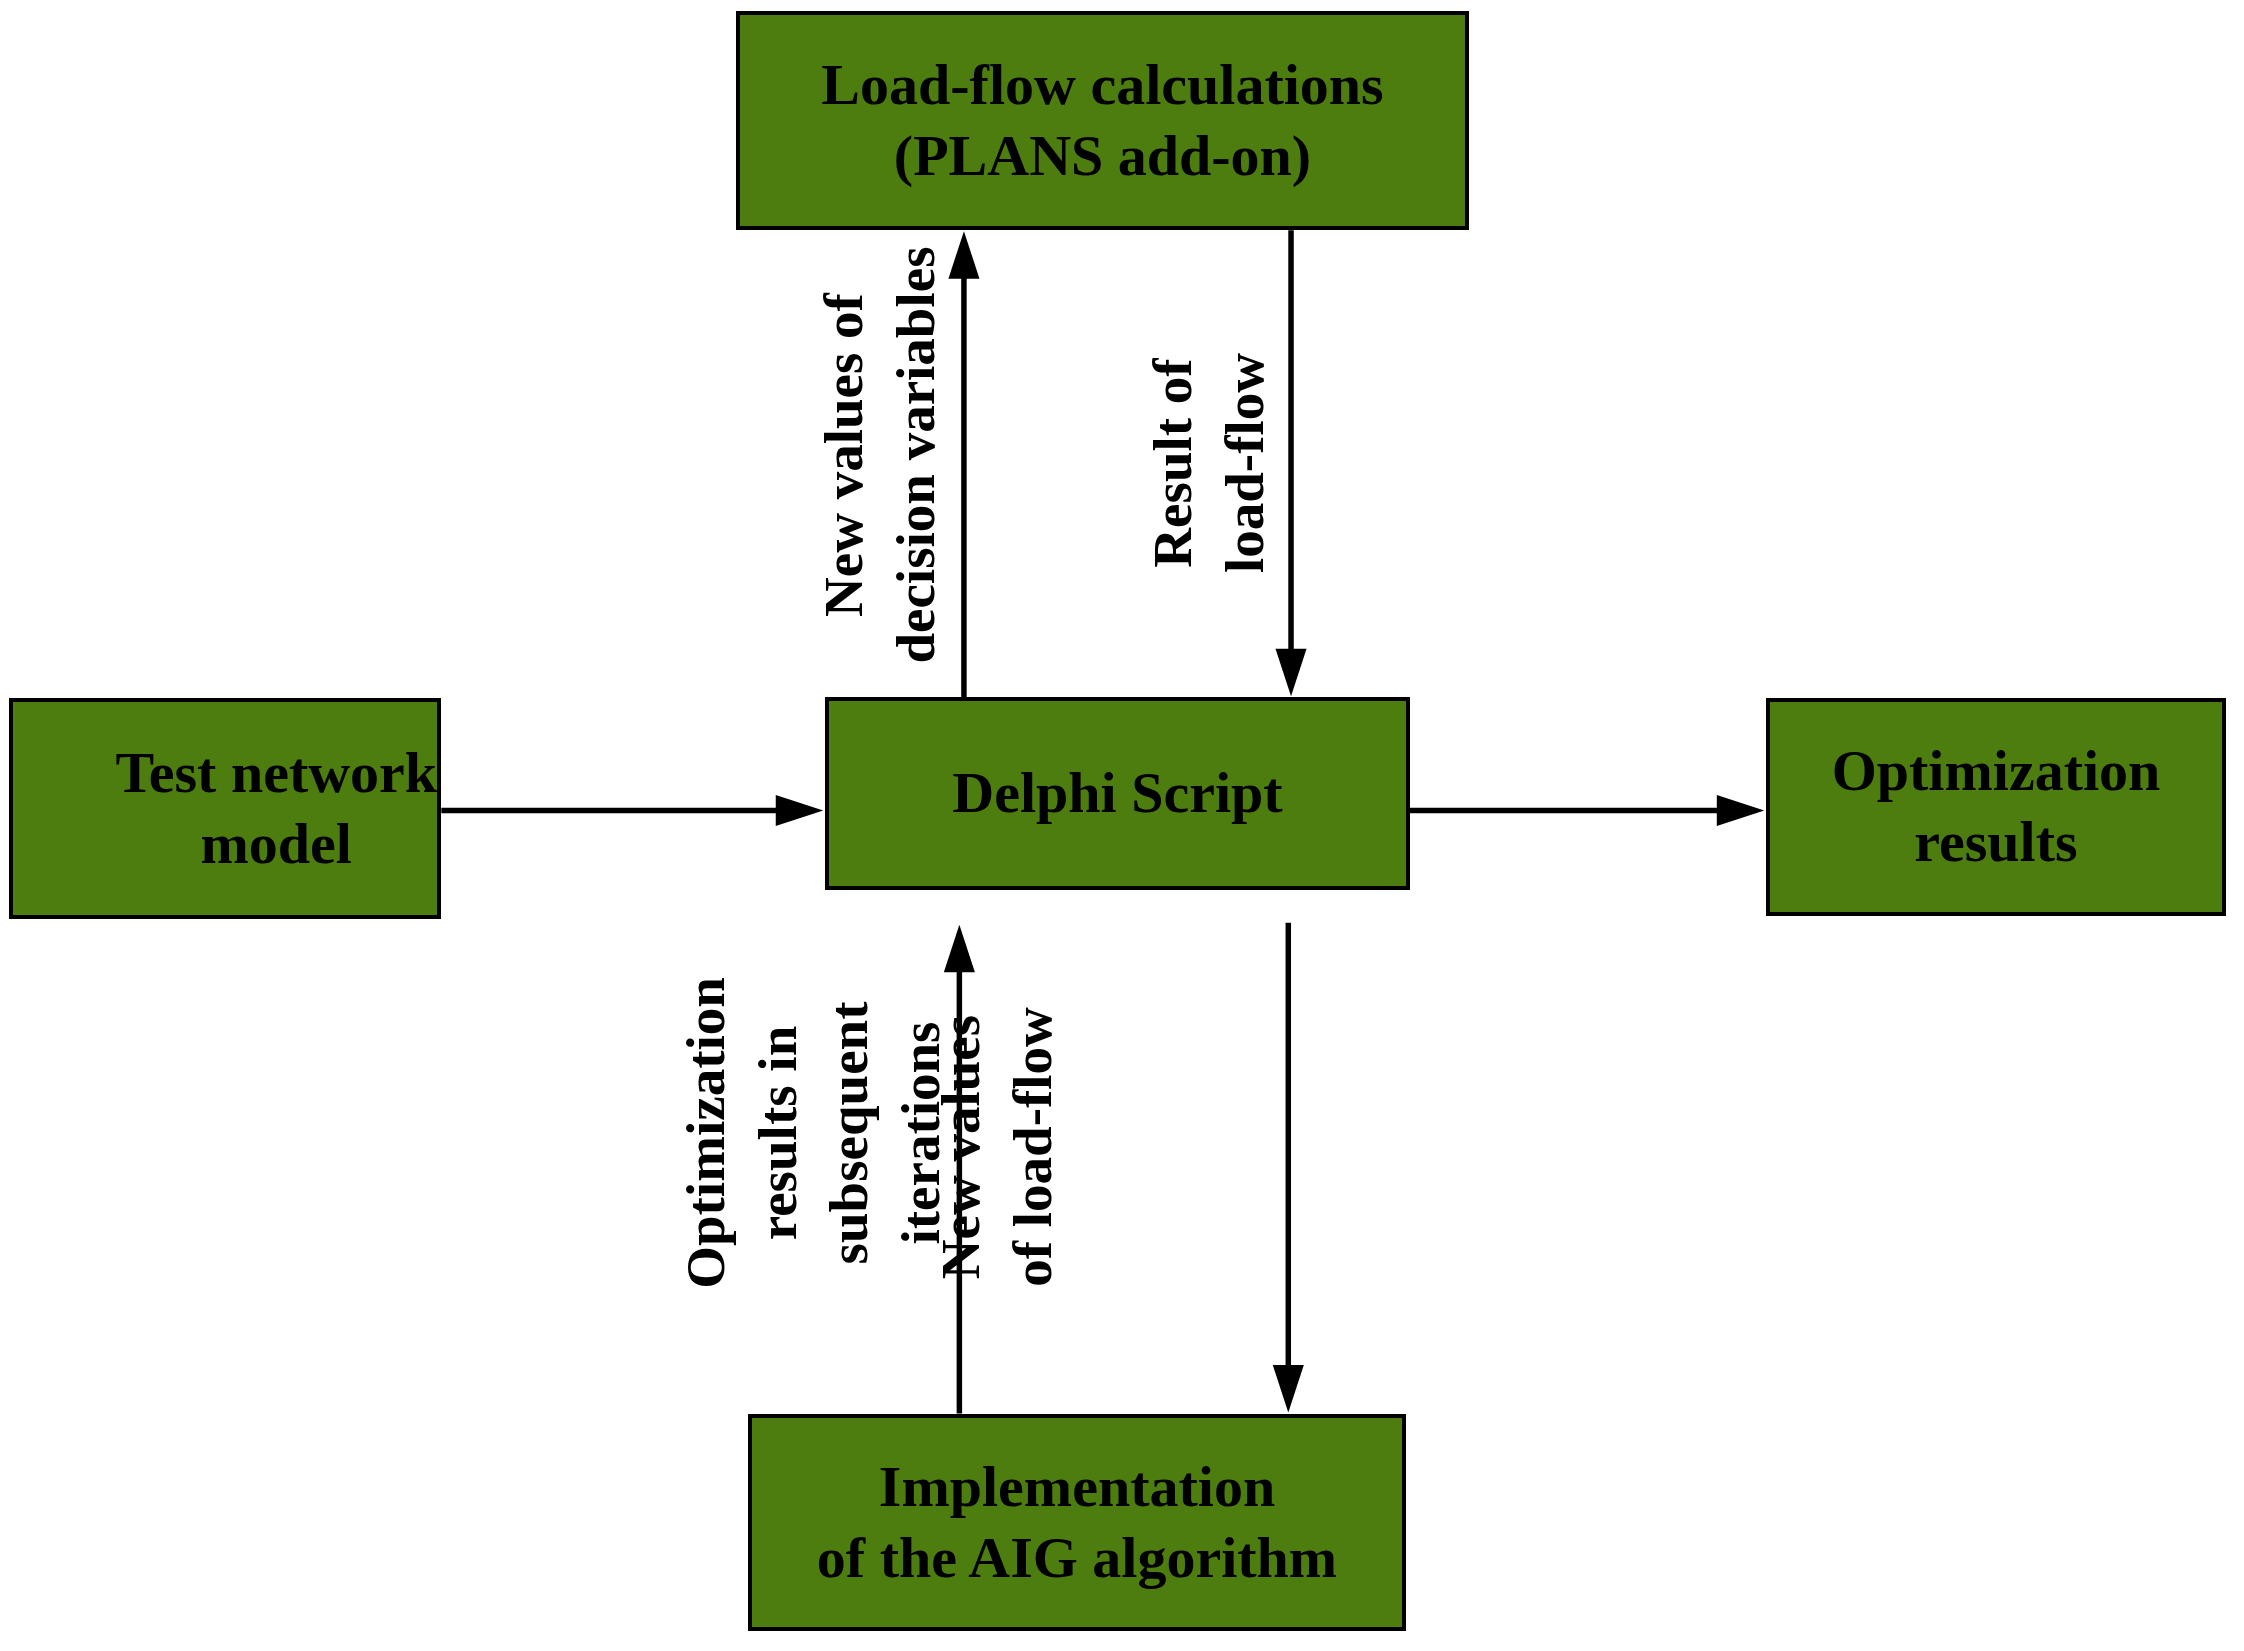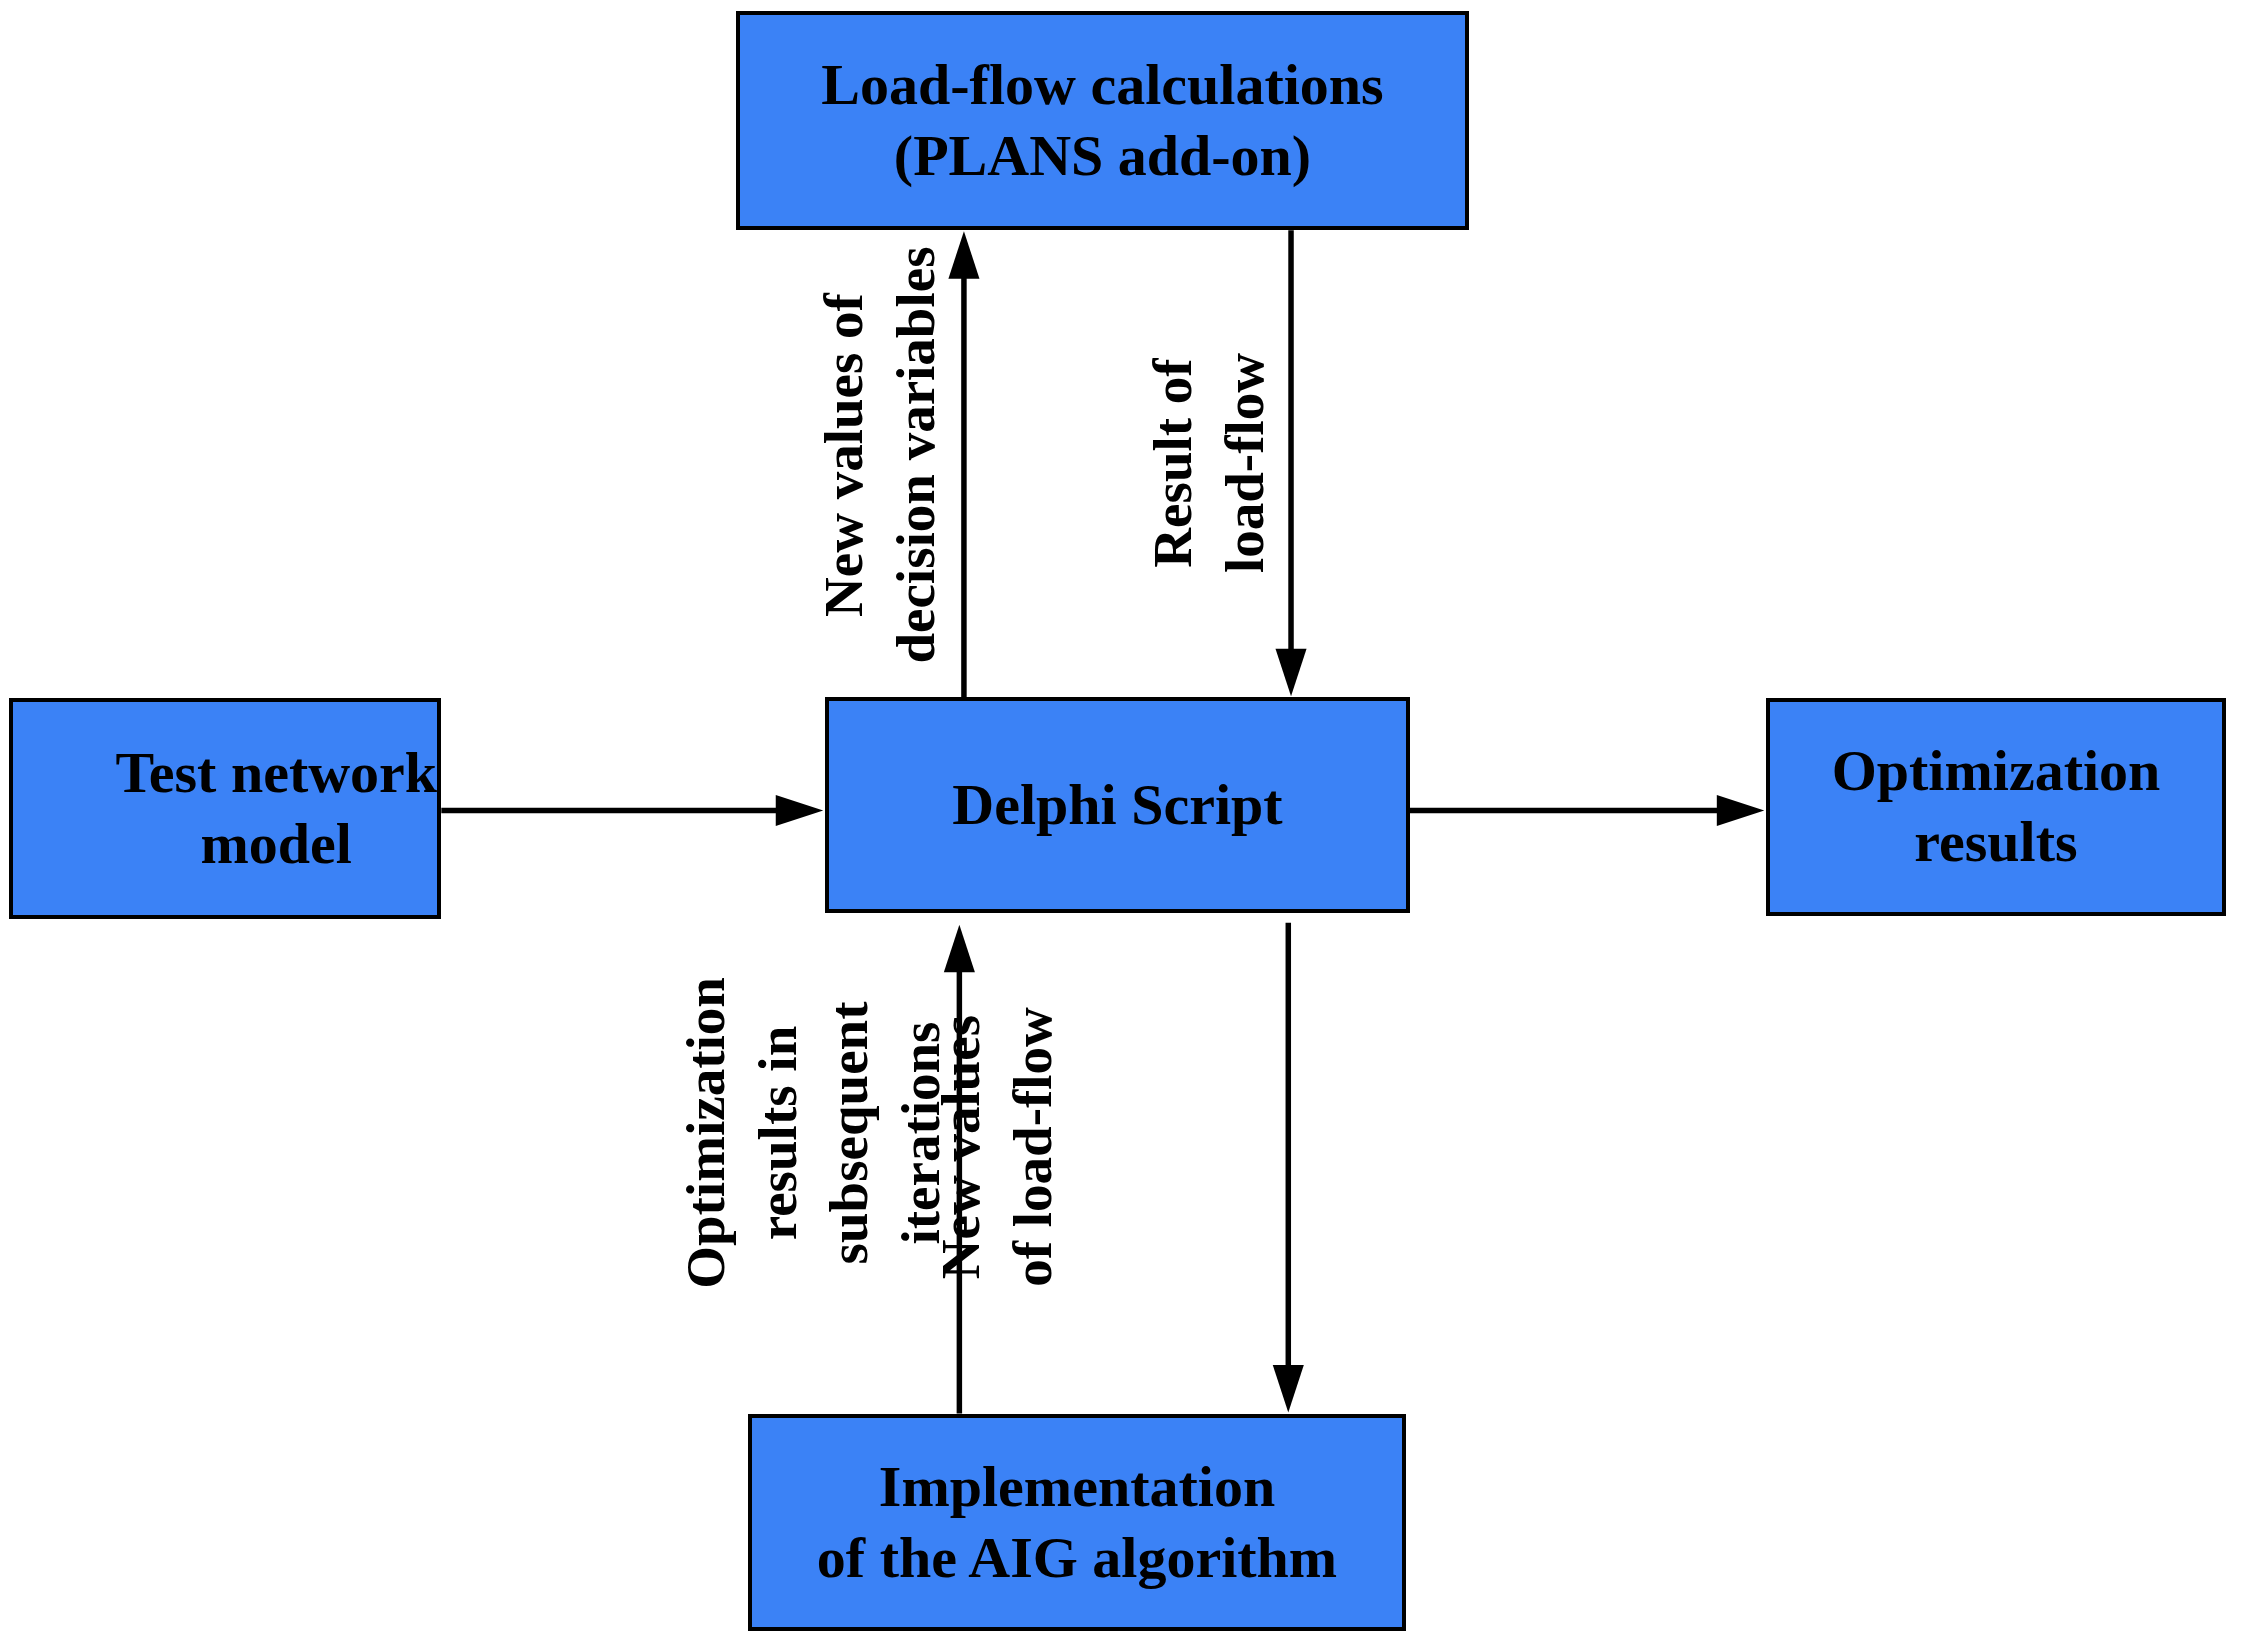--- a/index.html
+++ b/index.html
@@ -25,21 +25,21 @@
     stroke-width: 6;
   }
   #arrows polygon {
     fill: #000000;
     stroke: none;
   }
   .node {
     position: absolute;
     box-sizing: border-box;
     border: 4.6px solid #000000;
-    background: #3b82f6;
+    background: #4d7c0f;
     display: flex;
     align-items: center;
     justify-content: center;
     text-align: center;
     font-family: "Liberation Serif", serif;
     font-weight: bold;
     font-size: 58px;
     line-height: 1.22;
     white-space: pre-line;
     color: #000000;
@@ -97,21 +97,21 @@
   <div class="node" style="left:736px; top:11px; width:733px; height:219px;">
     <span>Load-flow calculations
 (PLANS add-on)</span>
   </div>
 
   <div class="node" style="left:9.1px; top:698px; width:432px; height:221px;justify-content:flex-end;">
     <span>Test network
 model</span>
   </div>
 
-  <div class="node" style="left:825px; top:697px; width:585px; height:216px;">
+  <div class="node" style="left:825px; top:697px; width:585px; height:193px;">
     <span>Delphi Script</span>
   </div>
 
   <div class="node" style="left:1766px; top:698px; width:460px; height:218px;">
     <span>Optimization
 results</span>
   </div>
 
   <div class="node" style="left:748px; top:1414px; width:658px; height:217px;">
     <span>Implementation

